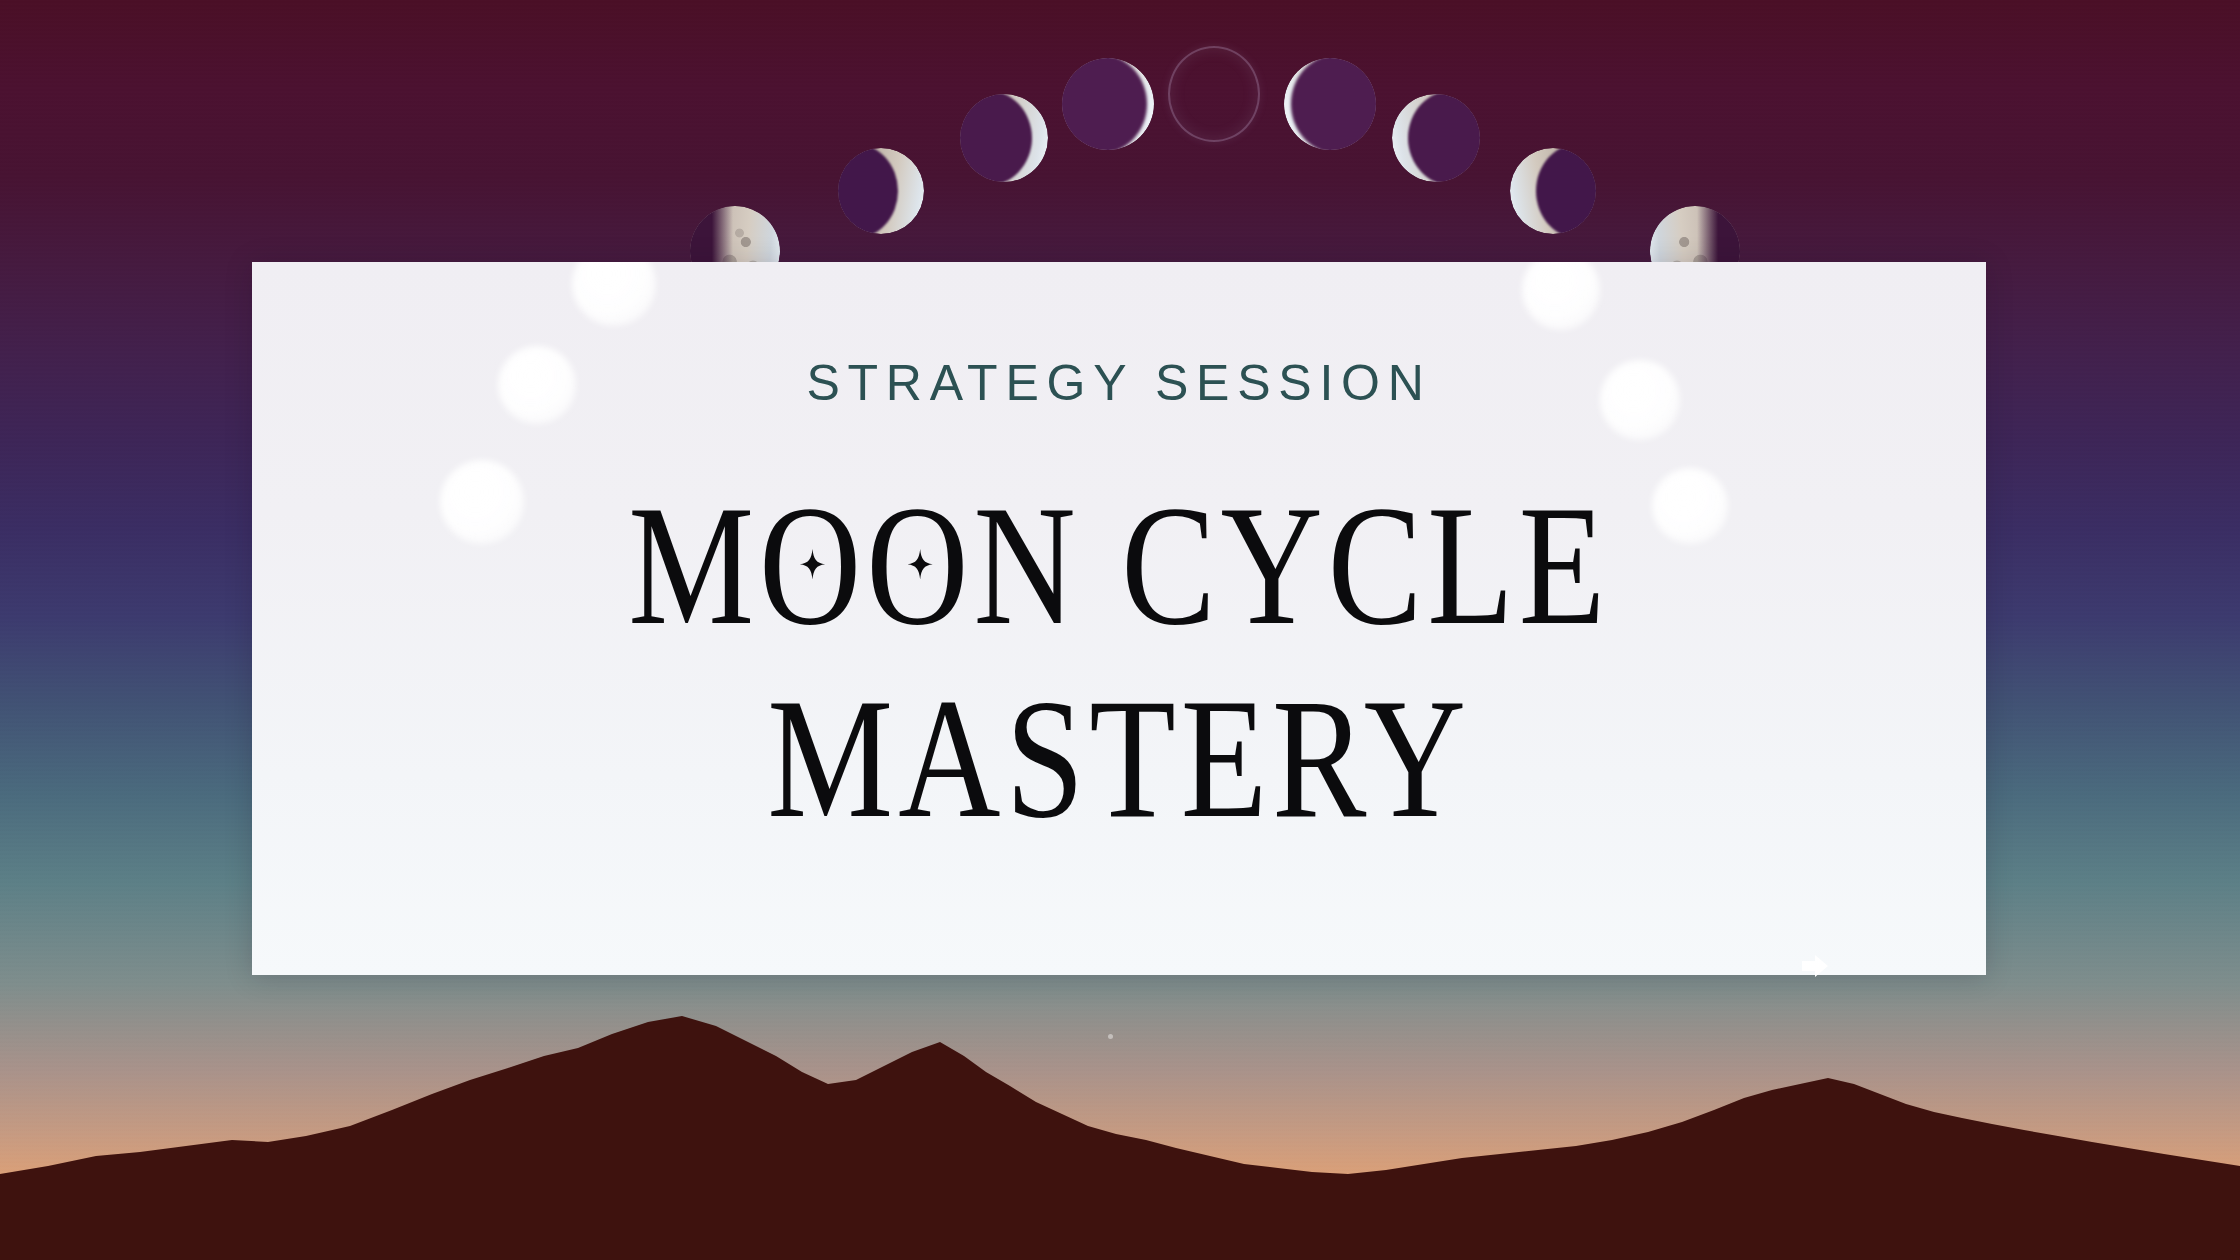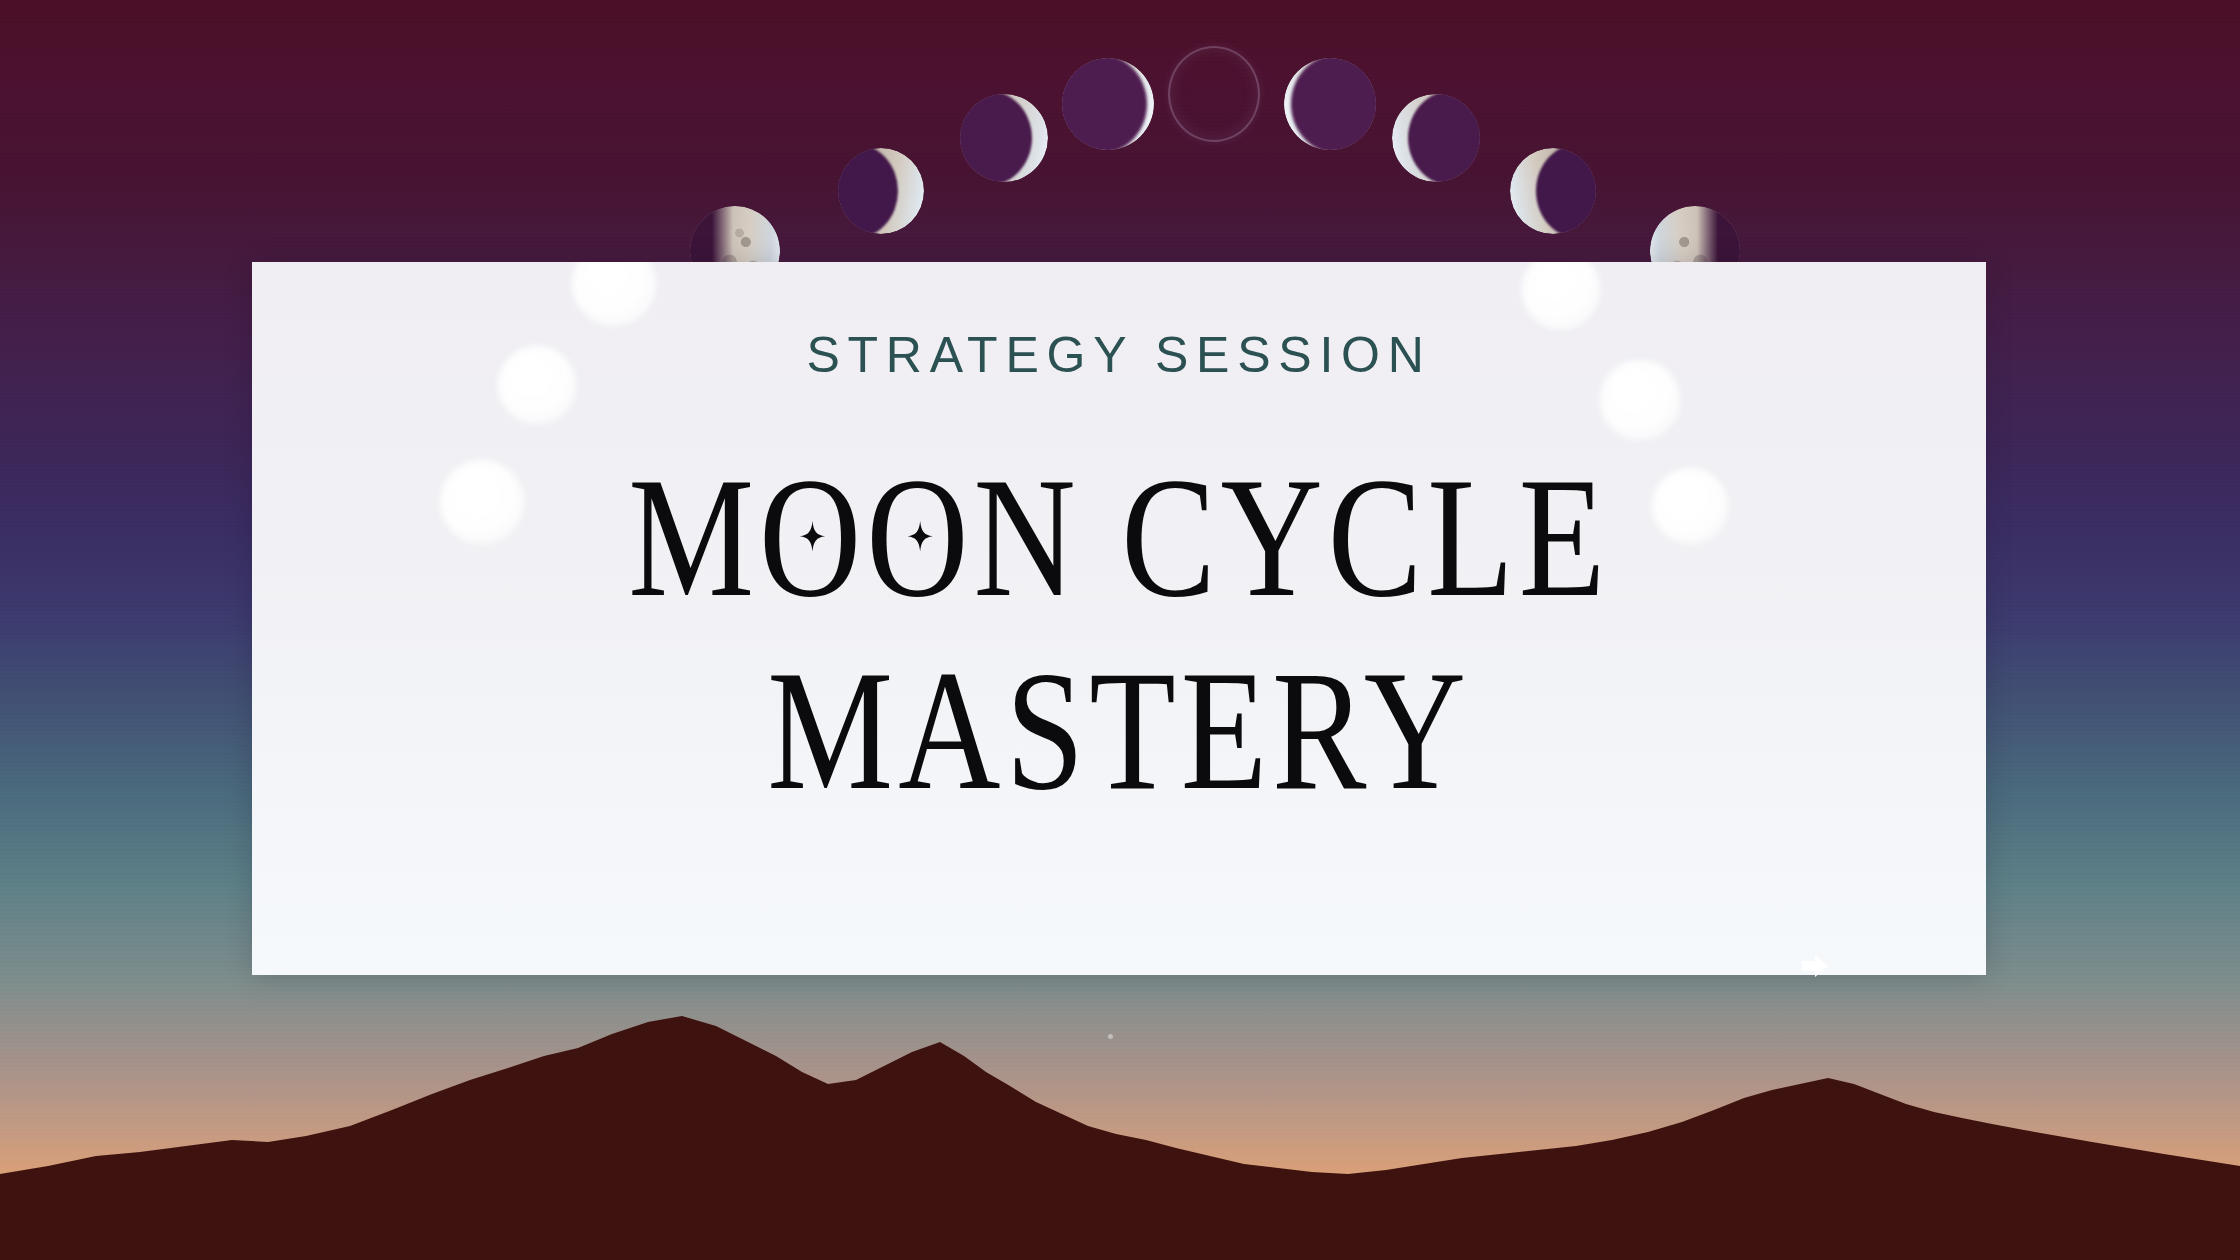--- a/index.html
+++ b/index.html
@@ -108,21 +108,21 @@
   .card-inner {
     position:relative;
     z-index:4;
     width:100%; height:100%;
     display:flex;
     flex-direction:column;
     align-items:center;
   }
 
   .eyebrow {
-    margin-top:68px;
+    margin-top:96px;
     font-family:"Liberation Sans", sans-serif;
     font-weight:400;
     font-size:50px;
     letter-spacing:.155em;
     color:#2c5153;
     white-space:nowrap;
     line-height:1;
   }
 
   .headline {

